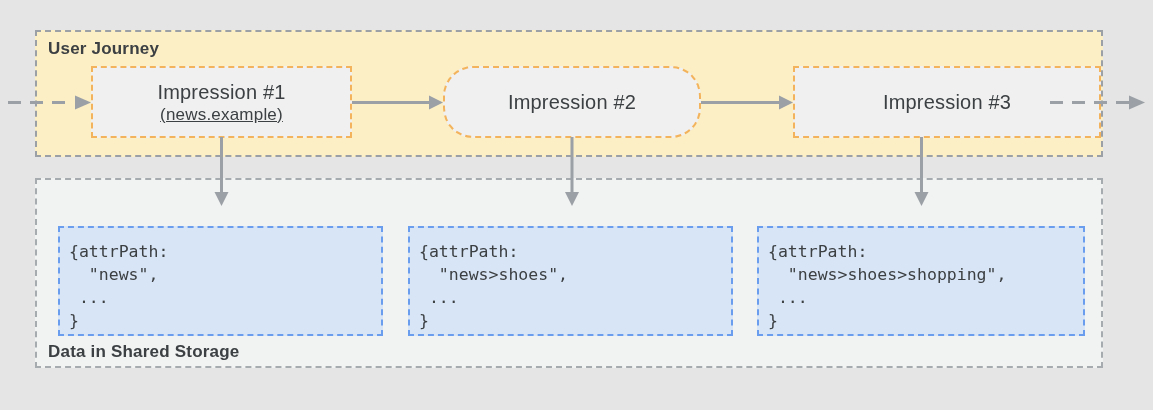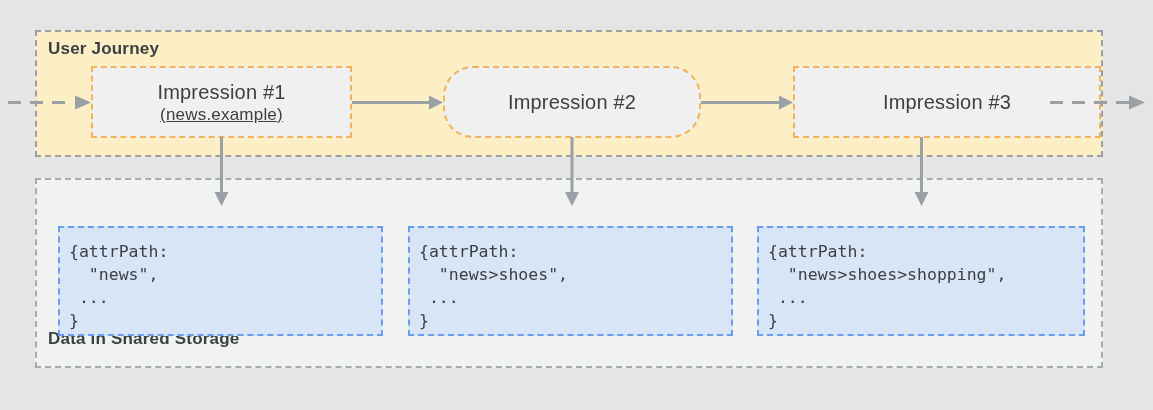--- a/index.html
+++ b/index.html
@@ -16,21 +16,21 @@
   #storage-region{
     left:35px;top:178px;width:1068px;height:190px;
     background:var(--storage-fill);
     border:2px dashed var(--storage-border);
   }
   .region-label{
     position:absolute;font-weight:bold;font-size:17px;letter-spacing:.2px;
     color:var(--text);white-space:nowrap;
   }
   #journey-region .region-label{left:11px;top:7px;}
-  #storage-region .region-label{left:11px;bottom:17px;text-align:right;}
+  #storage-region .region-label{left:11px;bottom:4px;text-align:right;}
 
   .impression{
     position:absolute;top:66px;height:72px;box-sizing:border-box;
     background:var(--impression-fill);
     border:2px dashed var(--impression-border);
     display:flex;flex-direction:column;align-items:center;justify-content:center;
     text-align:center;
   }
   #impression-1{left:91px;width:261px;text-align:center;}
   #impression-2{left:443px;width:258px;border-radius:30px;}

